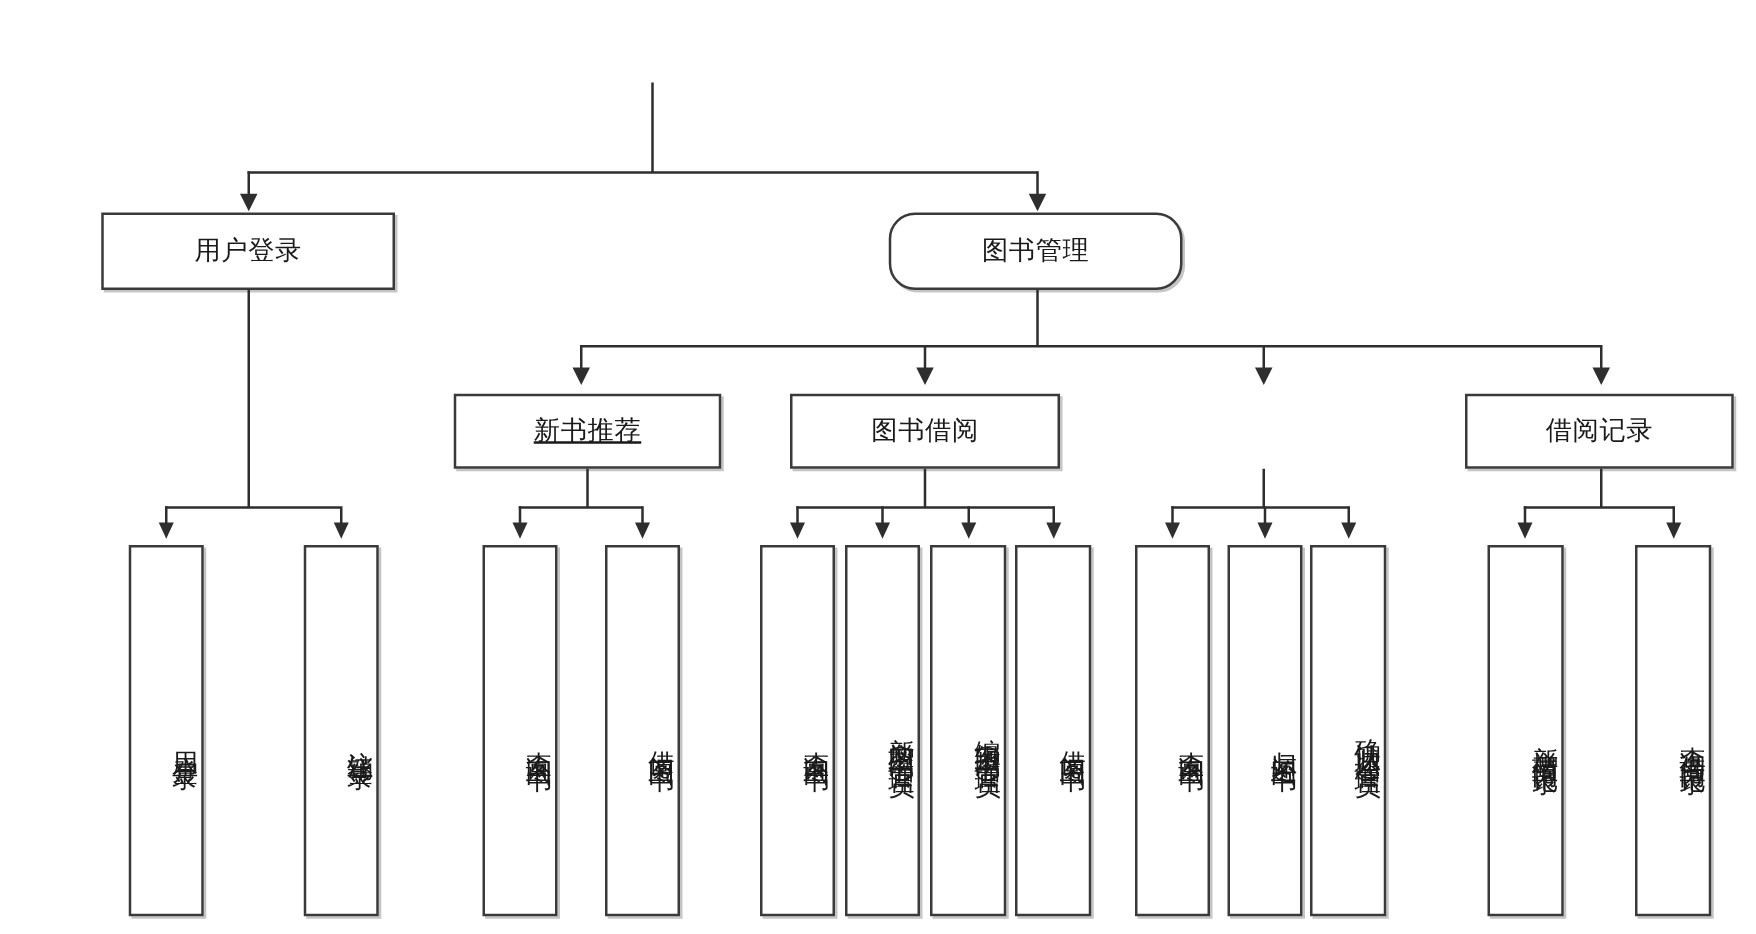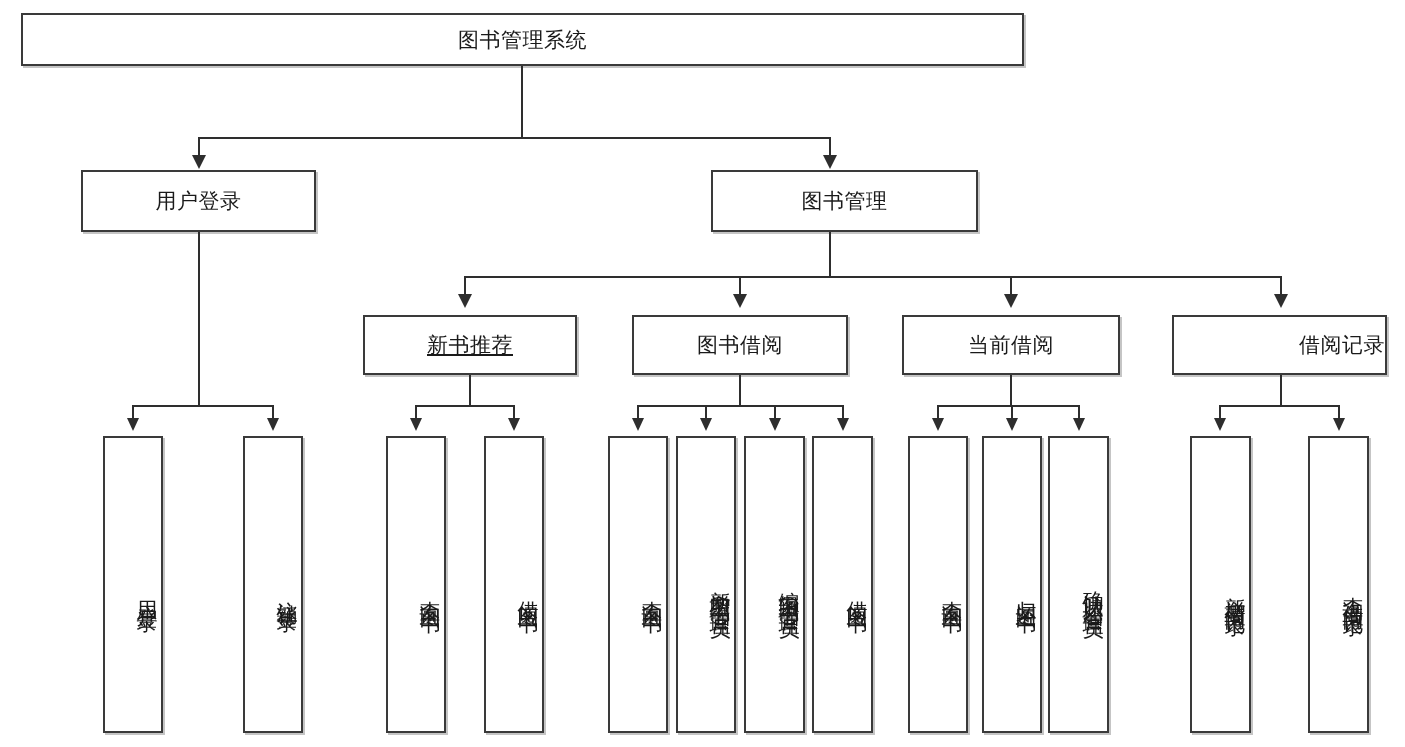--- a/index.html
+++ b/index.html
@@ -79,35 +79,32 @@
     letter-spacing: 0.5px;
     white-space: nowrap;
     font-family: "Liberation Sans", "DejaVu Sans", sans-serif;
   }
 </style>
 </head>
 <body>
 
 <div id="diagram">
 
-  <div class="node horizontal" id="node-root" style="left: 21px; top: 13px; width: 1003px; height: 53px;">
-    <span>图书管理系统</span>
-  </div>
 
   <div class="vline" style="left:521px; top:66px; height:72px;"></div>
   <div class="hline" style="left:198px; top:137px; width:632px;"></div>
   <div class="vline" style="left:198px; top:137px; height:20px;"></div>
   <div class="arrow" style="left:192px; top:155px;"></div>
   <div class="vline" style="left:829px; top:137px; height:20px;"></div>
   <div class="arrow" style="left:823px; top:155px;"></div>
 
   <div class="node horizontal" id="node-l1-0" style="left: 81px; top: 170px; width: 235px; height: 62px;">
     <span>用户登录</span>
   </div>
-  <div class="node horizontal" id="node-l1-1" style="left: 711px; top: 170px; width: 267px; height: 62px;">
+  <div class="node horizontal" id="node-l1-1" style="left: 711px; top: 170px; width: 235px; height: 62px; border-radius: 21px;">
     <span>图书管理</span>
   </div>
 
   <div class="vline" style="left:198px; top:232px; height:174px;"></div>
   <div class="hline" style="left:132px; top:405px; width:140px;"></div>
   <div class="vline" style="left:132px; top:405px; height:14px;"></div>
   <div class="arrow small" style="left:127px; top:418px;"></div>
   <div class="vline" style="left:272px; top:405px; height:14px;"></div>
   <div class="arrow small" style="left:267px; top:418px;"></div>
 
@@ -121,24 +118,21 @@
   <div class="arrow" style="left:1004px; top:294px;"></div>
   <div class="vline" style="left:1280px; top:276px; height:20px;"></div>
   <div class="arrow" style="left:1274px; top:294px;"></div>
 
   <div class="node horizontal" id="node-l2-0" style="left: 363px; top: 315px; width: 214px; height: 60px; text-decoration: underline;">
     <span>新书推荐</span>
   </div>
   <div class="node horizontal" id="node-l2-1" style="left: 632px; top: 315px; width: 216px; height: 60px;">
     <span>图书借阅</span>
   </div>
-  <div class="node horizontal" id="node-l2-2" style="left: 902px; top: 315px; width: 218px; height: 60px;">
-    <span>当前借阅</span>
-  </div>
-  <div class="node horizontal" id="node-l2-3" style="left: 1172px; top: 315px; width: 215px; height: 60px; justify-content: flex-end;">
+  <div class="node horizontal" id="node-l2-3" style="left: 1172px; top: 315px; width: 215px; height: 60px;">
     <span>借阅记录</span>
   </div>
 
   <div class="vline" style="left:469px; top:375px; height:31px;"></div>
   <div class="hline" style="left:415px; top:405px; width:99px;"></div>
   <div class="vline" style="left:415px; top:405px; height:14px;"></div>
   <div class="arrow small" style="left:410px; top:418px;"></div>
   <div class="vline" style="left:513px; top:405px; height:14px;"></div>
   <div class="arrow small" style="left:508px; top:418px;"></div>
 

